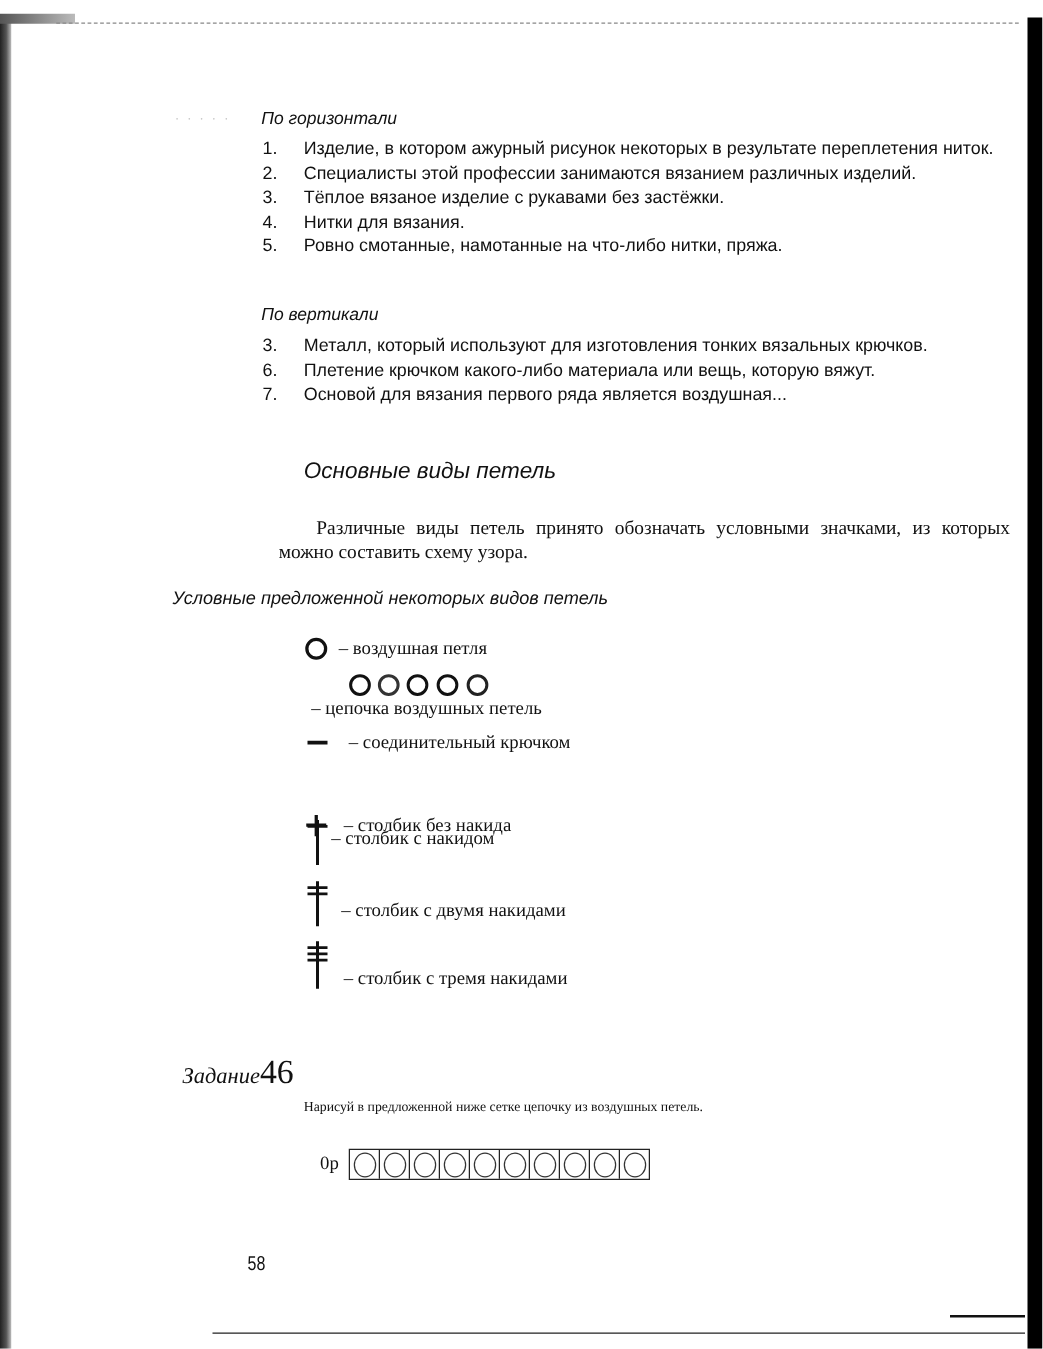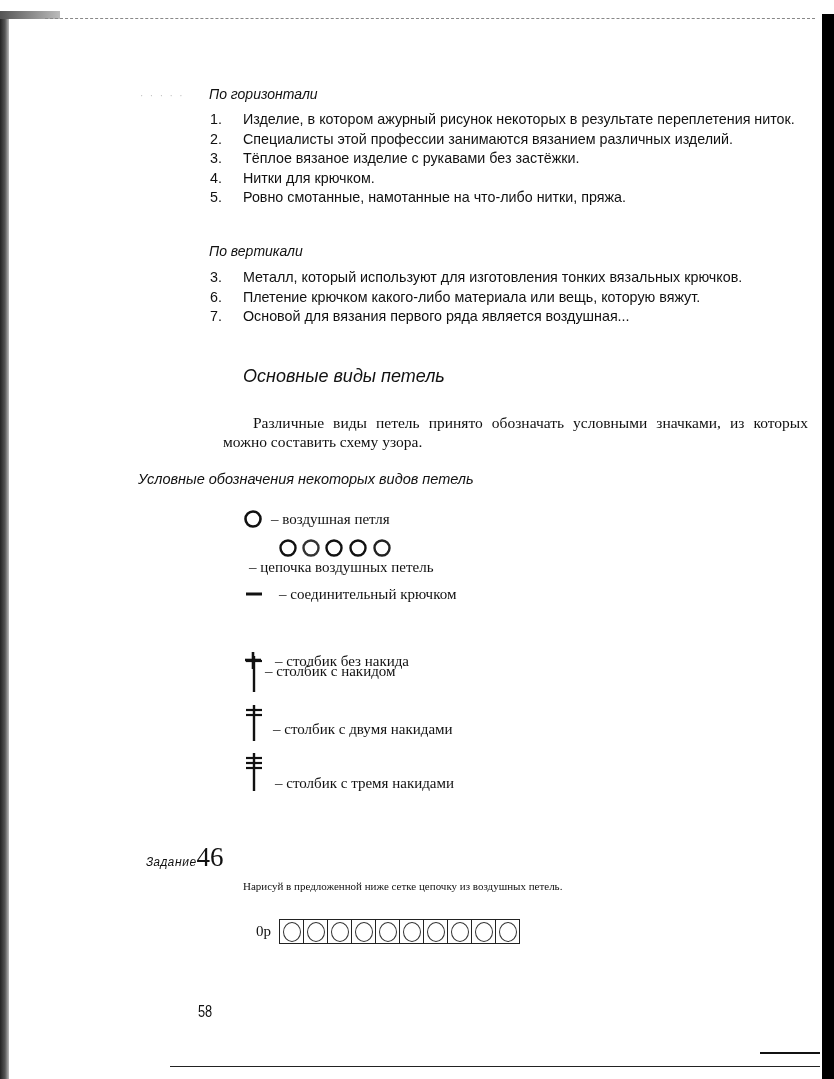--- a/index.html
+++ b/index.html
@@ -41,21 +41,21 @@
   .list .txt { width: 560px; }
 
   .section-title { position: absolute; left: 243px; top: 366px; font-size: 18px; font-style: italic; }
   .para { position: absolute; left: 223px; top: 413px; width: 585px; font-size: 15.5px; line-height: 19px; text-indent: 30px; text-align: justify; }
   .legend-title { position: absolute; left: 138px; top: 471px; font-size: 14.5px; font-style: italic; }
 
   .legend-row { position: absolute; left: 243px; display: flex; align-items: center; font-size: 15px; }
   .legend-text { font-family: "Liberation Serif", serif; }
 
   .task-head { position: absolute; left: 146px; top: 842px; }
-  .task-word { font-family: Liberation Mono, monospace; font-style: italic; font-size: 12px; margin-top: 30px; }
+  .task-word { font-family: Liberation Serif, serif; font-style: italic; font-size: 18px; margin-top: 30px; }
   .task-num { font-family: "Liberation Serif", serif; font-size: 27px; }
   .task-text { position: absolute; left: 243px; top: 880px; font-size: 11px; }
   .grid-row { position: absolute; left: 256px; top: 919px; display: flex; align-items: center; }
   .row-label { font-size: 15px; margin-right: 8px; font-family: "Liberation Serif", serif; }
   .grid { display: flex; border: 1px solid #222; }
   .cell { width: 23px; height: 23px; border-right: 1px solid #222; display: flex; align-items: center; justify-content: center; }
   .cell:last-child { border-right: none; }
   .ring { width: 18px; height: 20px; border: 1px solid #333; border-radius: 50%; box-sizing: border-box; }
   .page-num { position: absolute; left: 198px; top: 1003px; font-size: 16px; font-family: "Liberation Sans", sans-serif; transform: scaleX(0.8); transform-origin: left; }
   .dots { position: absolute; left: 140px; top: 90px; font-size: 10px; color: #bbb; letter-spacing: 2px; }
@@ -81,21 +81,21 @@
   <li>
       <span class="num">2.</span>
       <span class="txt">Специалисты этой профессии занимаются вязанием различных изделий.</span>
     </li>
   <li>
       <span class="num">3.</span>
       <span class="txt">Тёплое вязаное изделие с рукавами без застёжки.</span>
     </li>
   <li>
       <span class="num">4.</span>
-      <span class="txt">Нитки для крючком.</span>
+      <span class="txt">Нитки для вязания.</span>
     </li>
   <li>
       <span class="num">5.</span>
       <span class="txt">Ровно смотанные, намотанные на что-либо нитки, пряжа.</span>
     </li>
 </ul>
 
 <div class="sub-h sans" style="left:209px; top:243px;">По вертикали</div>
 <ul class="list sans" style="top:268px;">
   <li>
@@ -108,21 +108,21 @@
     </li>
   <li>
       <span class="num">7.</span>
       <span class="txt">Основой для вязания первого ряда является воздушная...</span>
     </li>
 </ul>
 
 <div class="section-title sans">Основные виды петель</div>
 <div class="para serif">Различные виды петель принято обозначать условными значками, из которых можно составить схему узора.</div>
 
-<div class="legend-title sans">Условные обозначения некоторых видов петель</div>
+<div class="legend-title sans">Условные предложенной некоторых видов петель</div>
 
 <div class="legend-row" style="top:509px;">
   <svg width="22" height="20">
       <circle cx="10" cy="10" r="7.5" fill="none" stroke="#111" stroke-width="2.6"></circle>
     </svg>
   <span class="legend-text" style="margin-left:6px;">– воздушная петля</span>
 </div>
 
 <div class="legend-row" style="top:537px;flex-direction:column;">
   <svg width="120" height="22">

